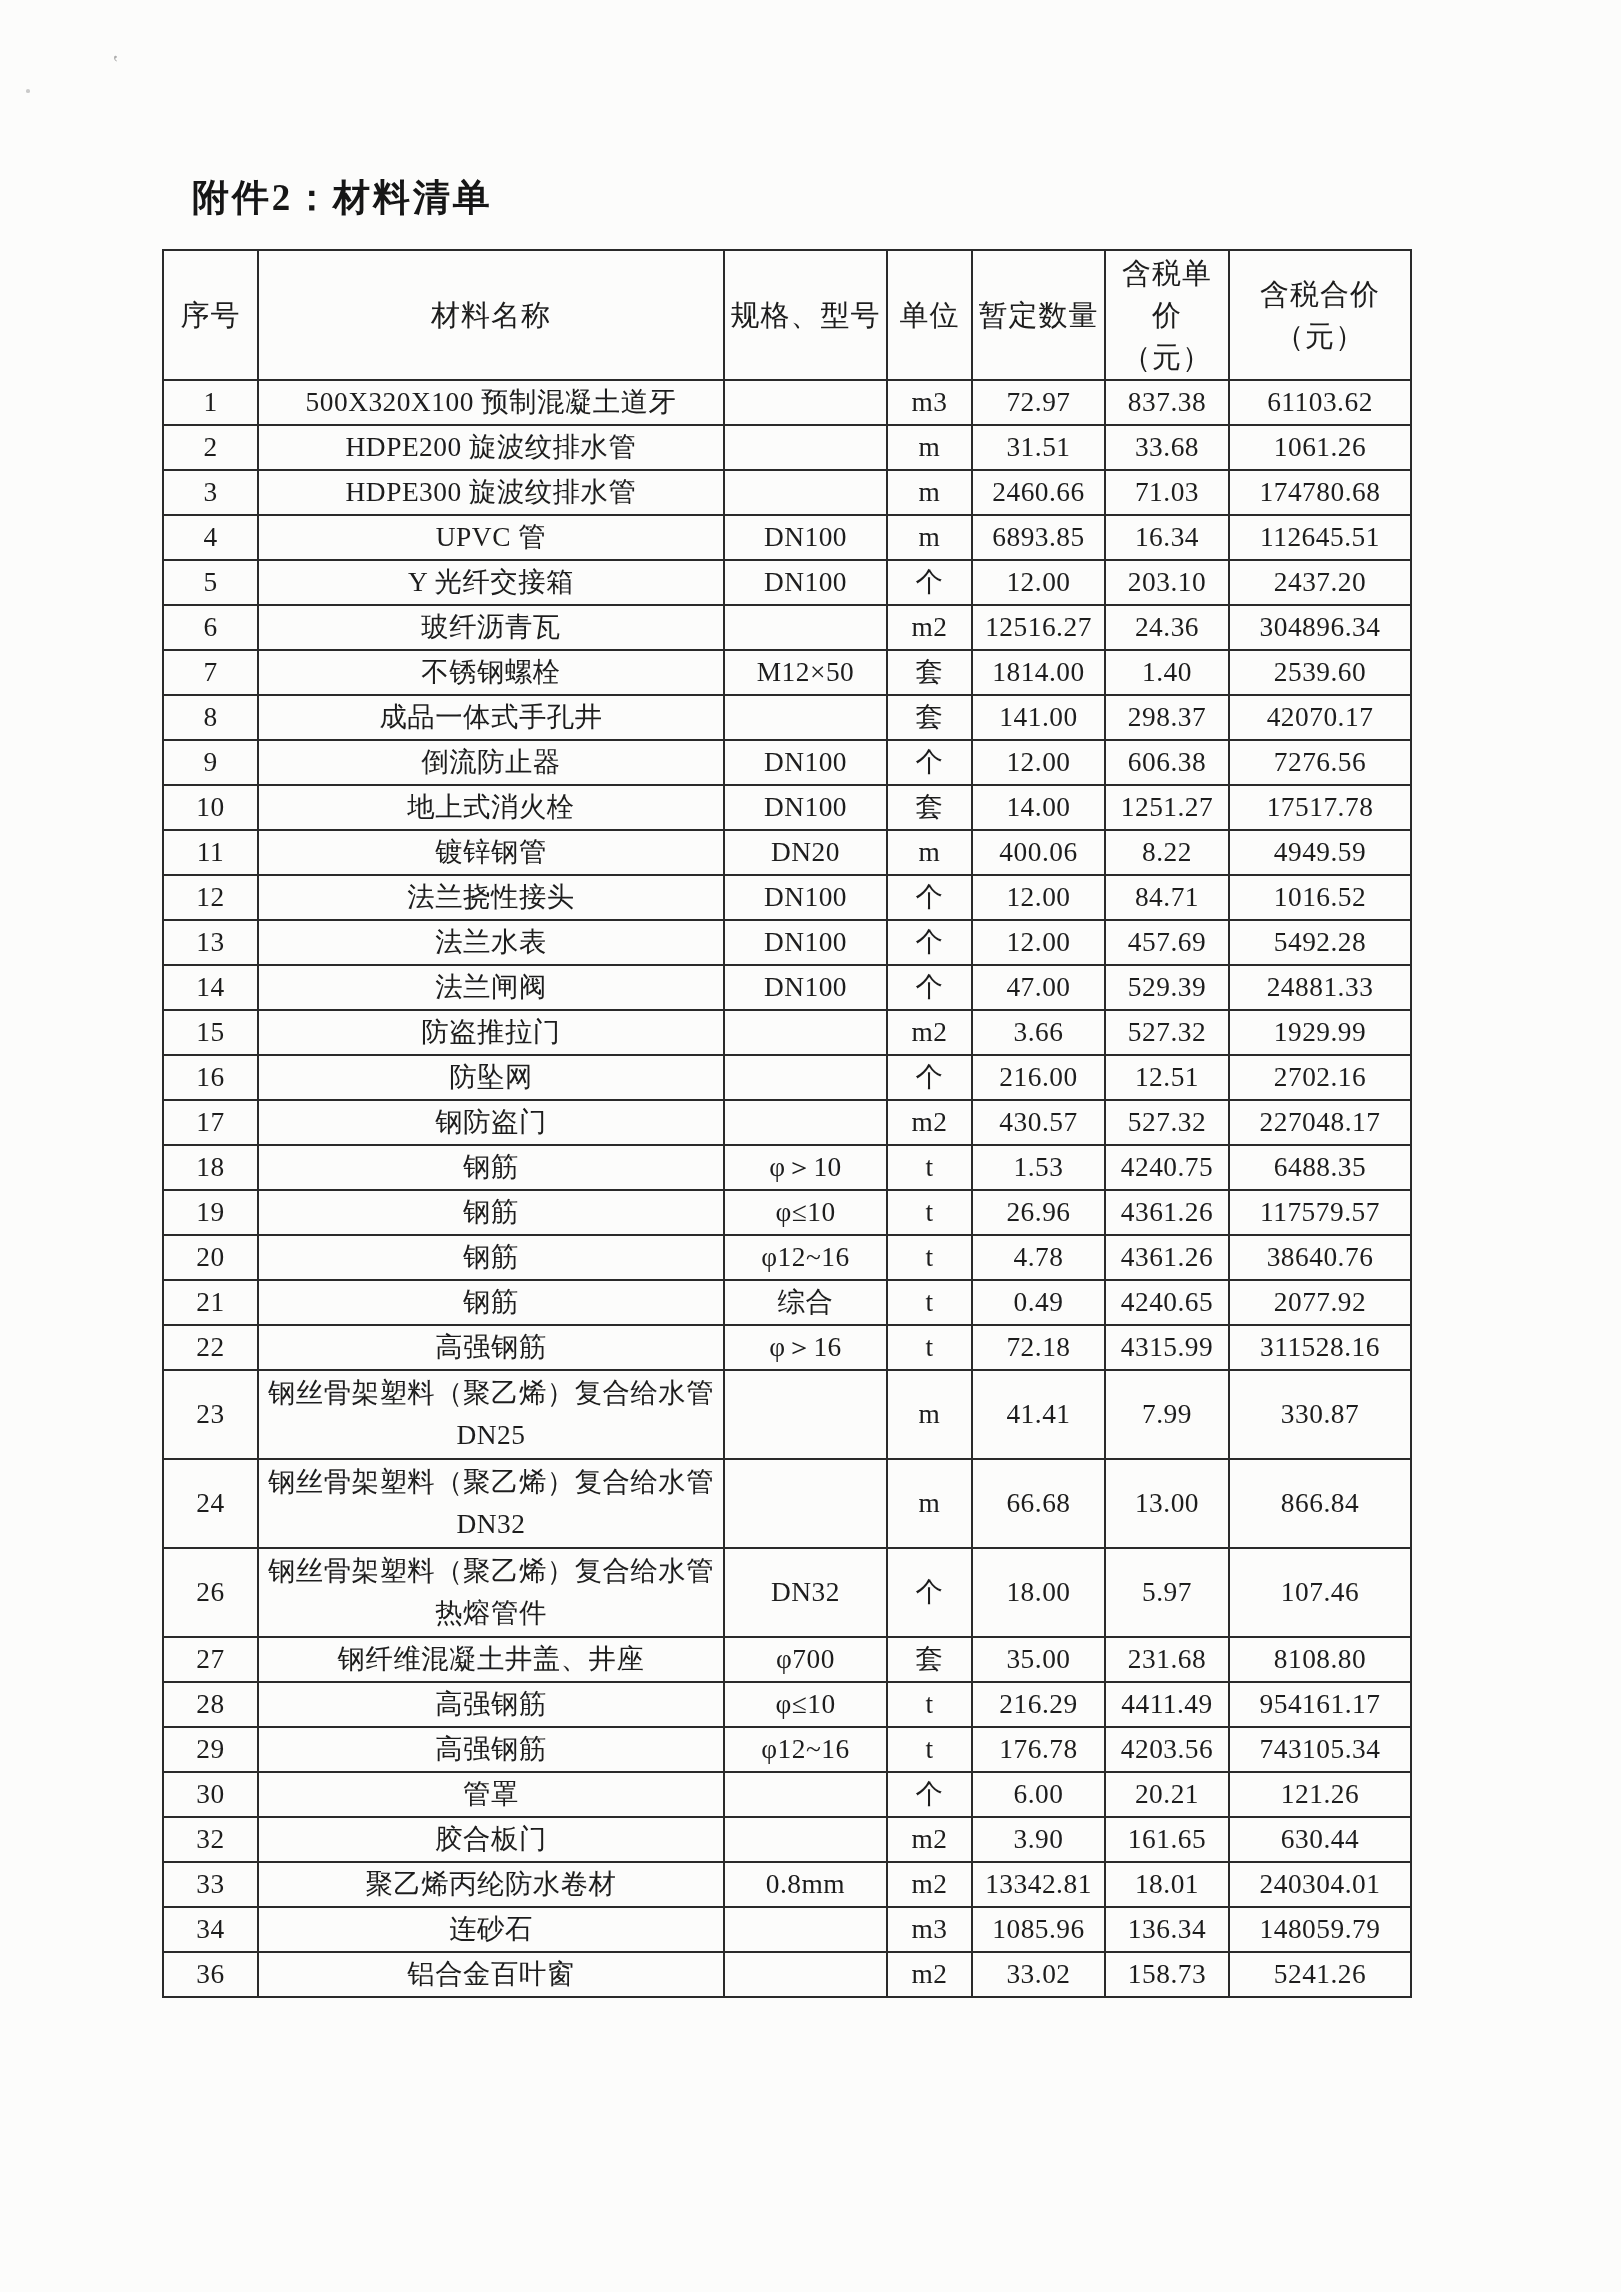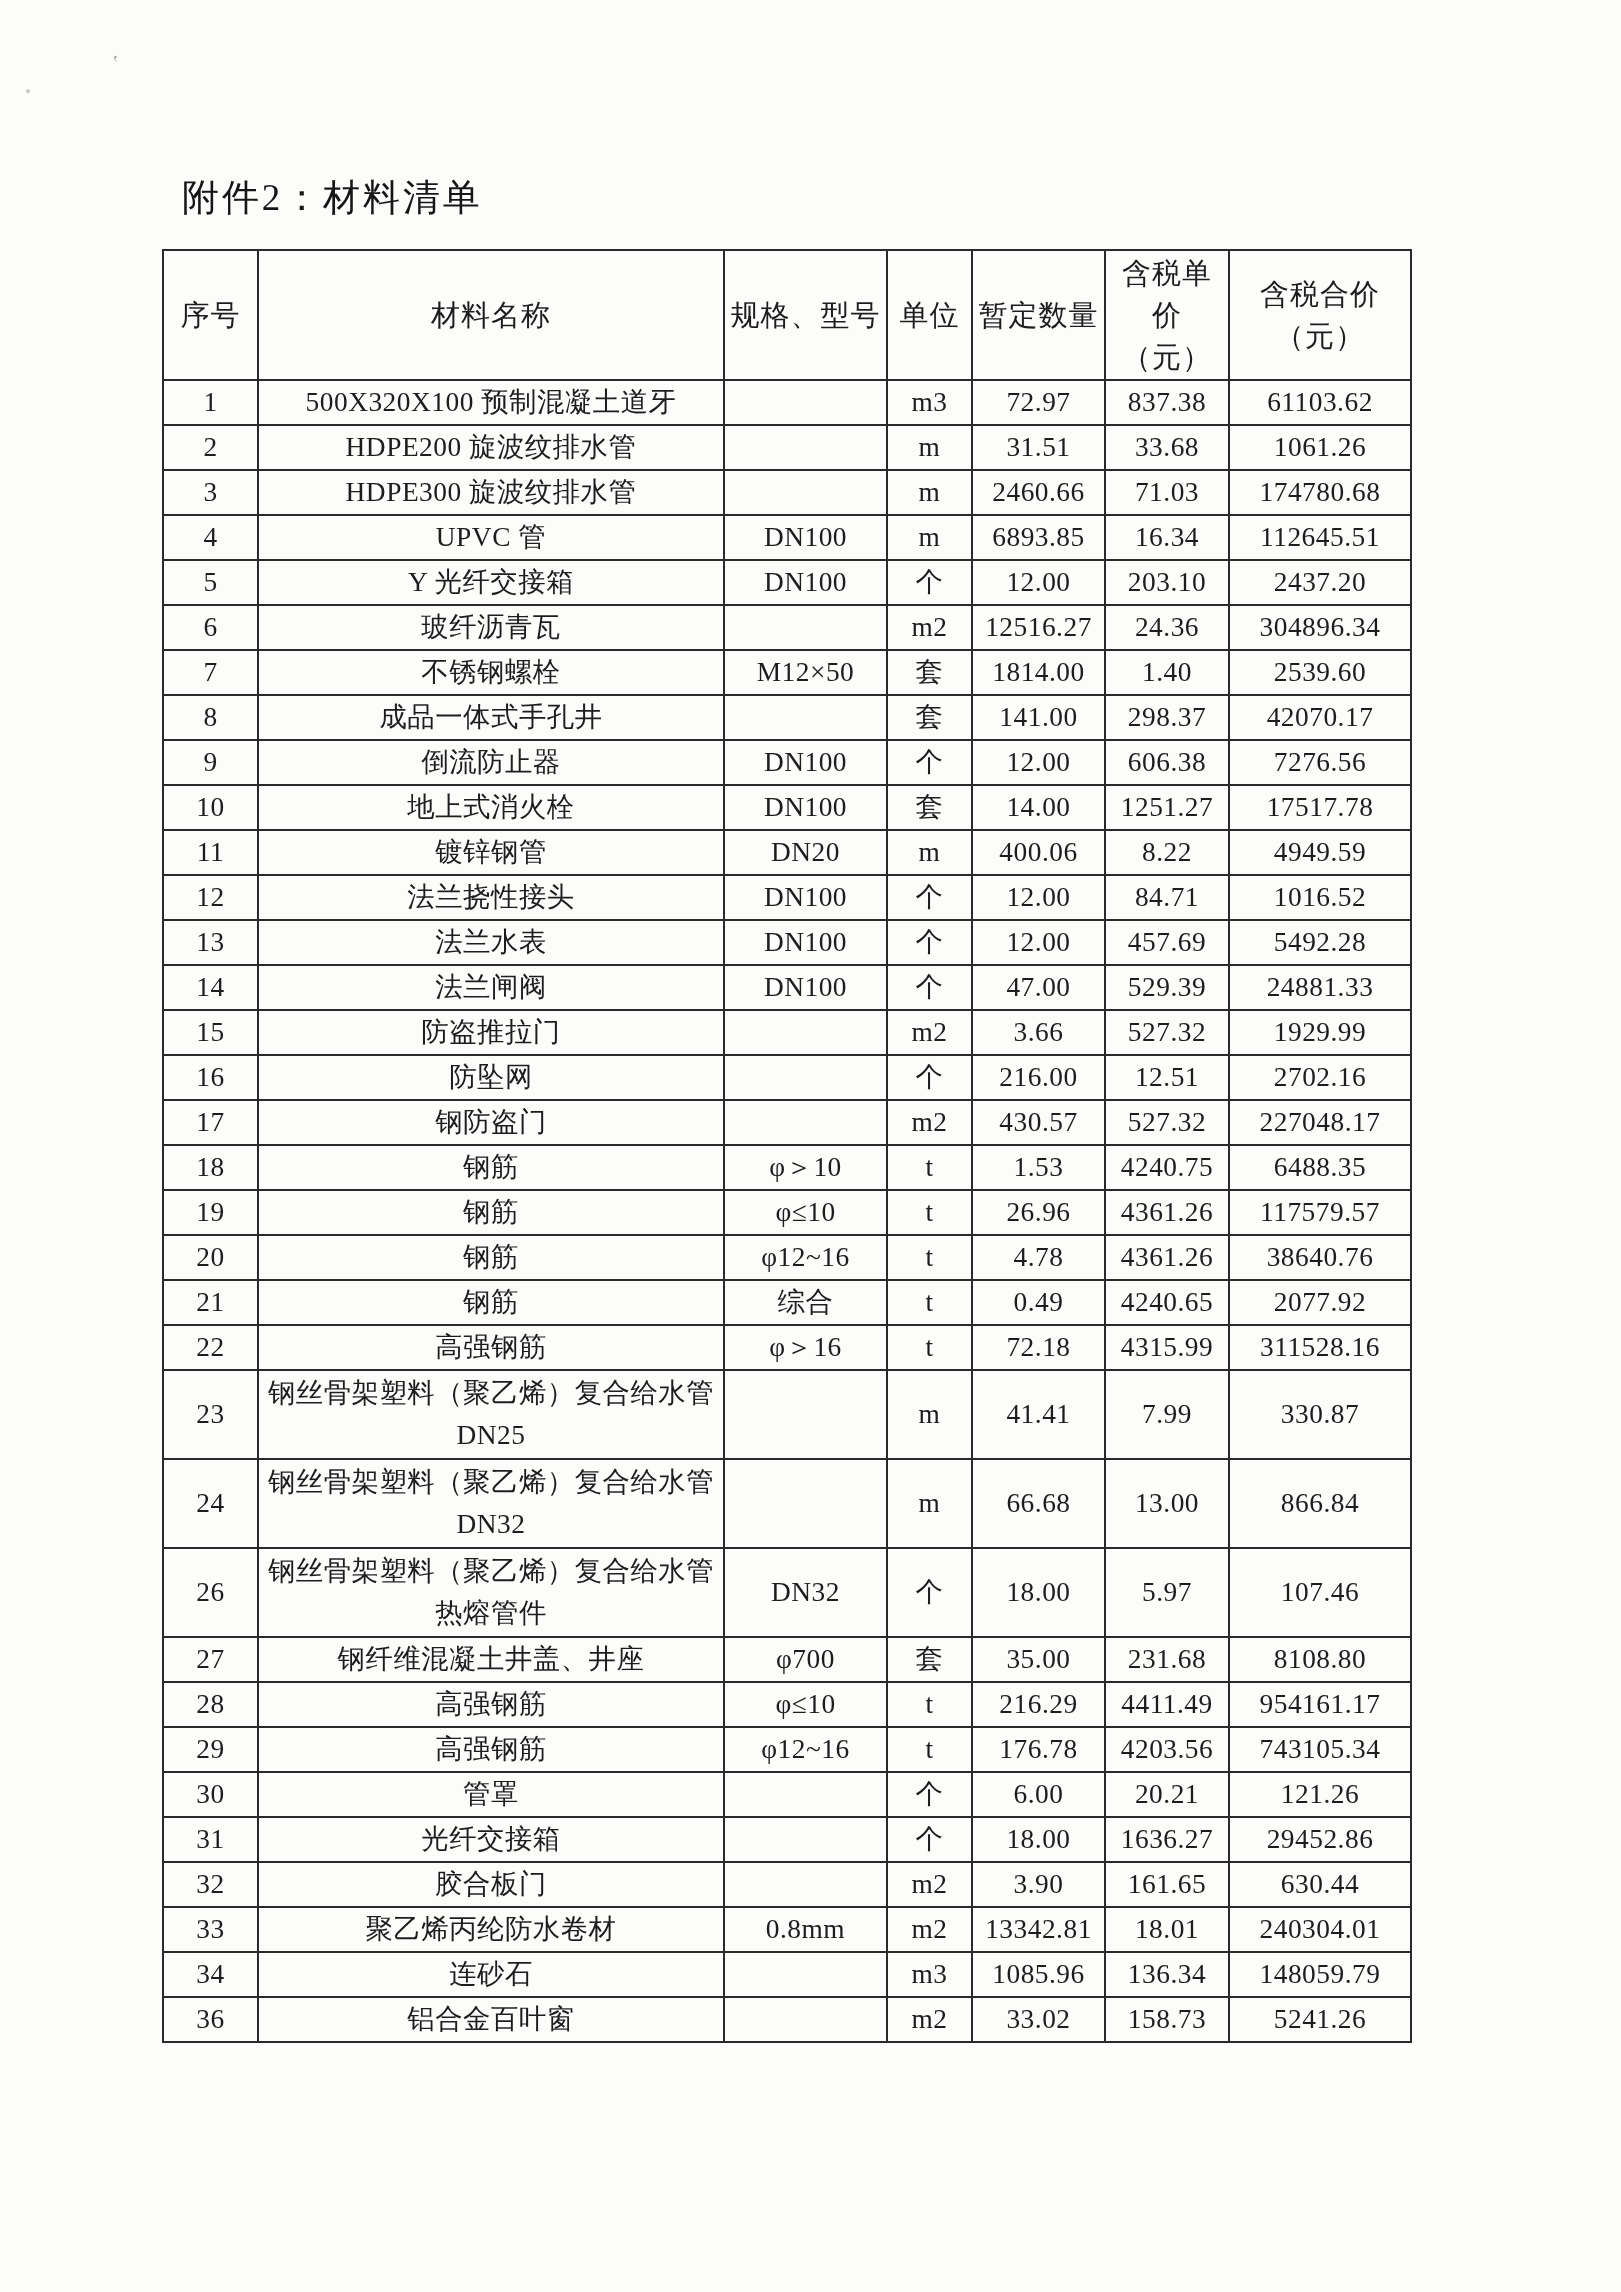--- a/index.html
+++ b/index.html
@@ -27,25 +27,25 @@
   .speck-dot {
     position: absolute;
     left: 25.5px; top: 89px;
     width: 4.9px; height: 3.9px;
     background: #b5b5b5;
     border-radius: 50%;
     opacity: 0.7;
   }
   .doc-title {
     position: absolute;
-    left: 182px;
+    left: 192px;
     top: 173px;
     margin: 0;
     font-size: 37px;
-    font-weight: 400;
+    font-weight: 700;
     letter-spacing: 2.9px;
     color: #161616;
     white-space: nowrap;
   }
   table.materials {
     position: absolute;
     left: 162px;
     top: 249px;
     width: 1249px;
     border-collapse: collapse;
@@ -388,29 +388,20 @@
         <tr>
           <td>30</td>
           <td>管罩</td>
           <td></td>
           <td>个</td>
           <td>6.00</td>
           <td>20.21</td>
           <td>121.26</td>
         </tr>
         <tr>
-          <td>31</td>
-          <td>光纤交接箱</td>
-          <td></td>
-          <td>个</td>
-          <td>18.00</td>
-          <td>1636.27</td>
-          <td>29452.86</td>
-        </tr>
-        <tr>
           <td>32</td>
           <td>胶合板门</td>
           <td></td>
           <td>m2</td>
           <td>3.90</td>
           <td>161.65</td>
           <td>630.44</td>
         </tr>
         <tr>
           <td>33</td>

